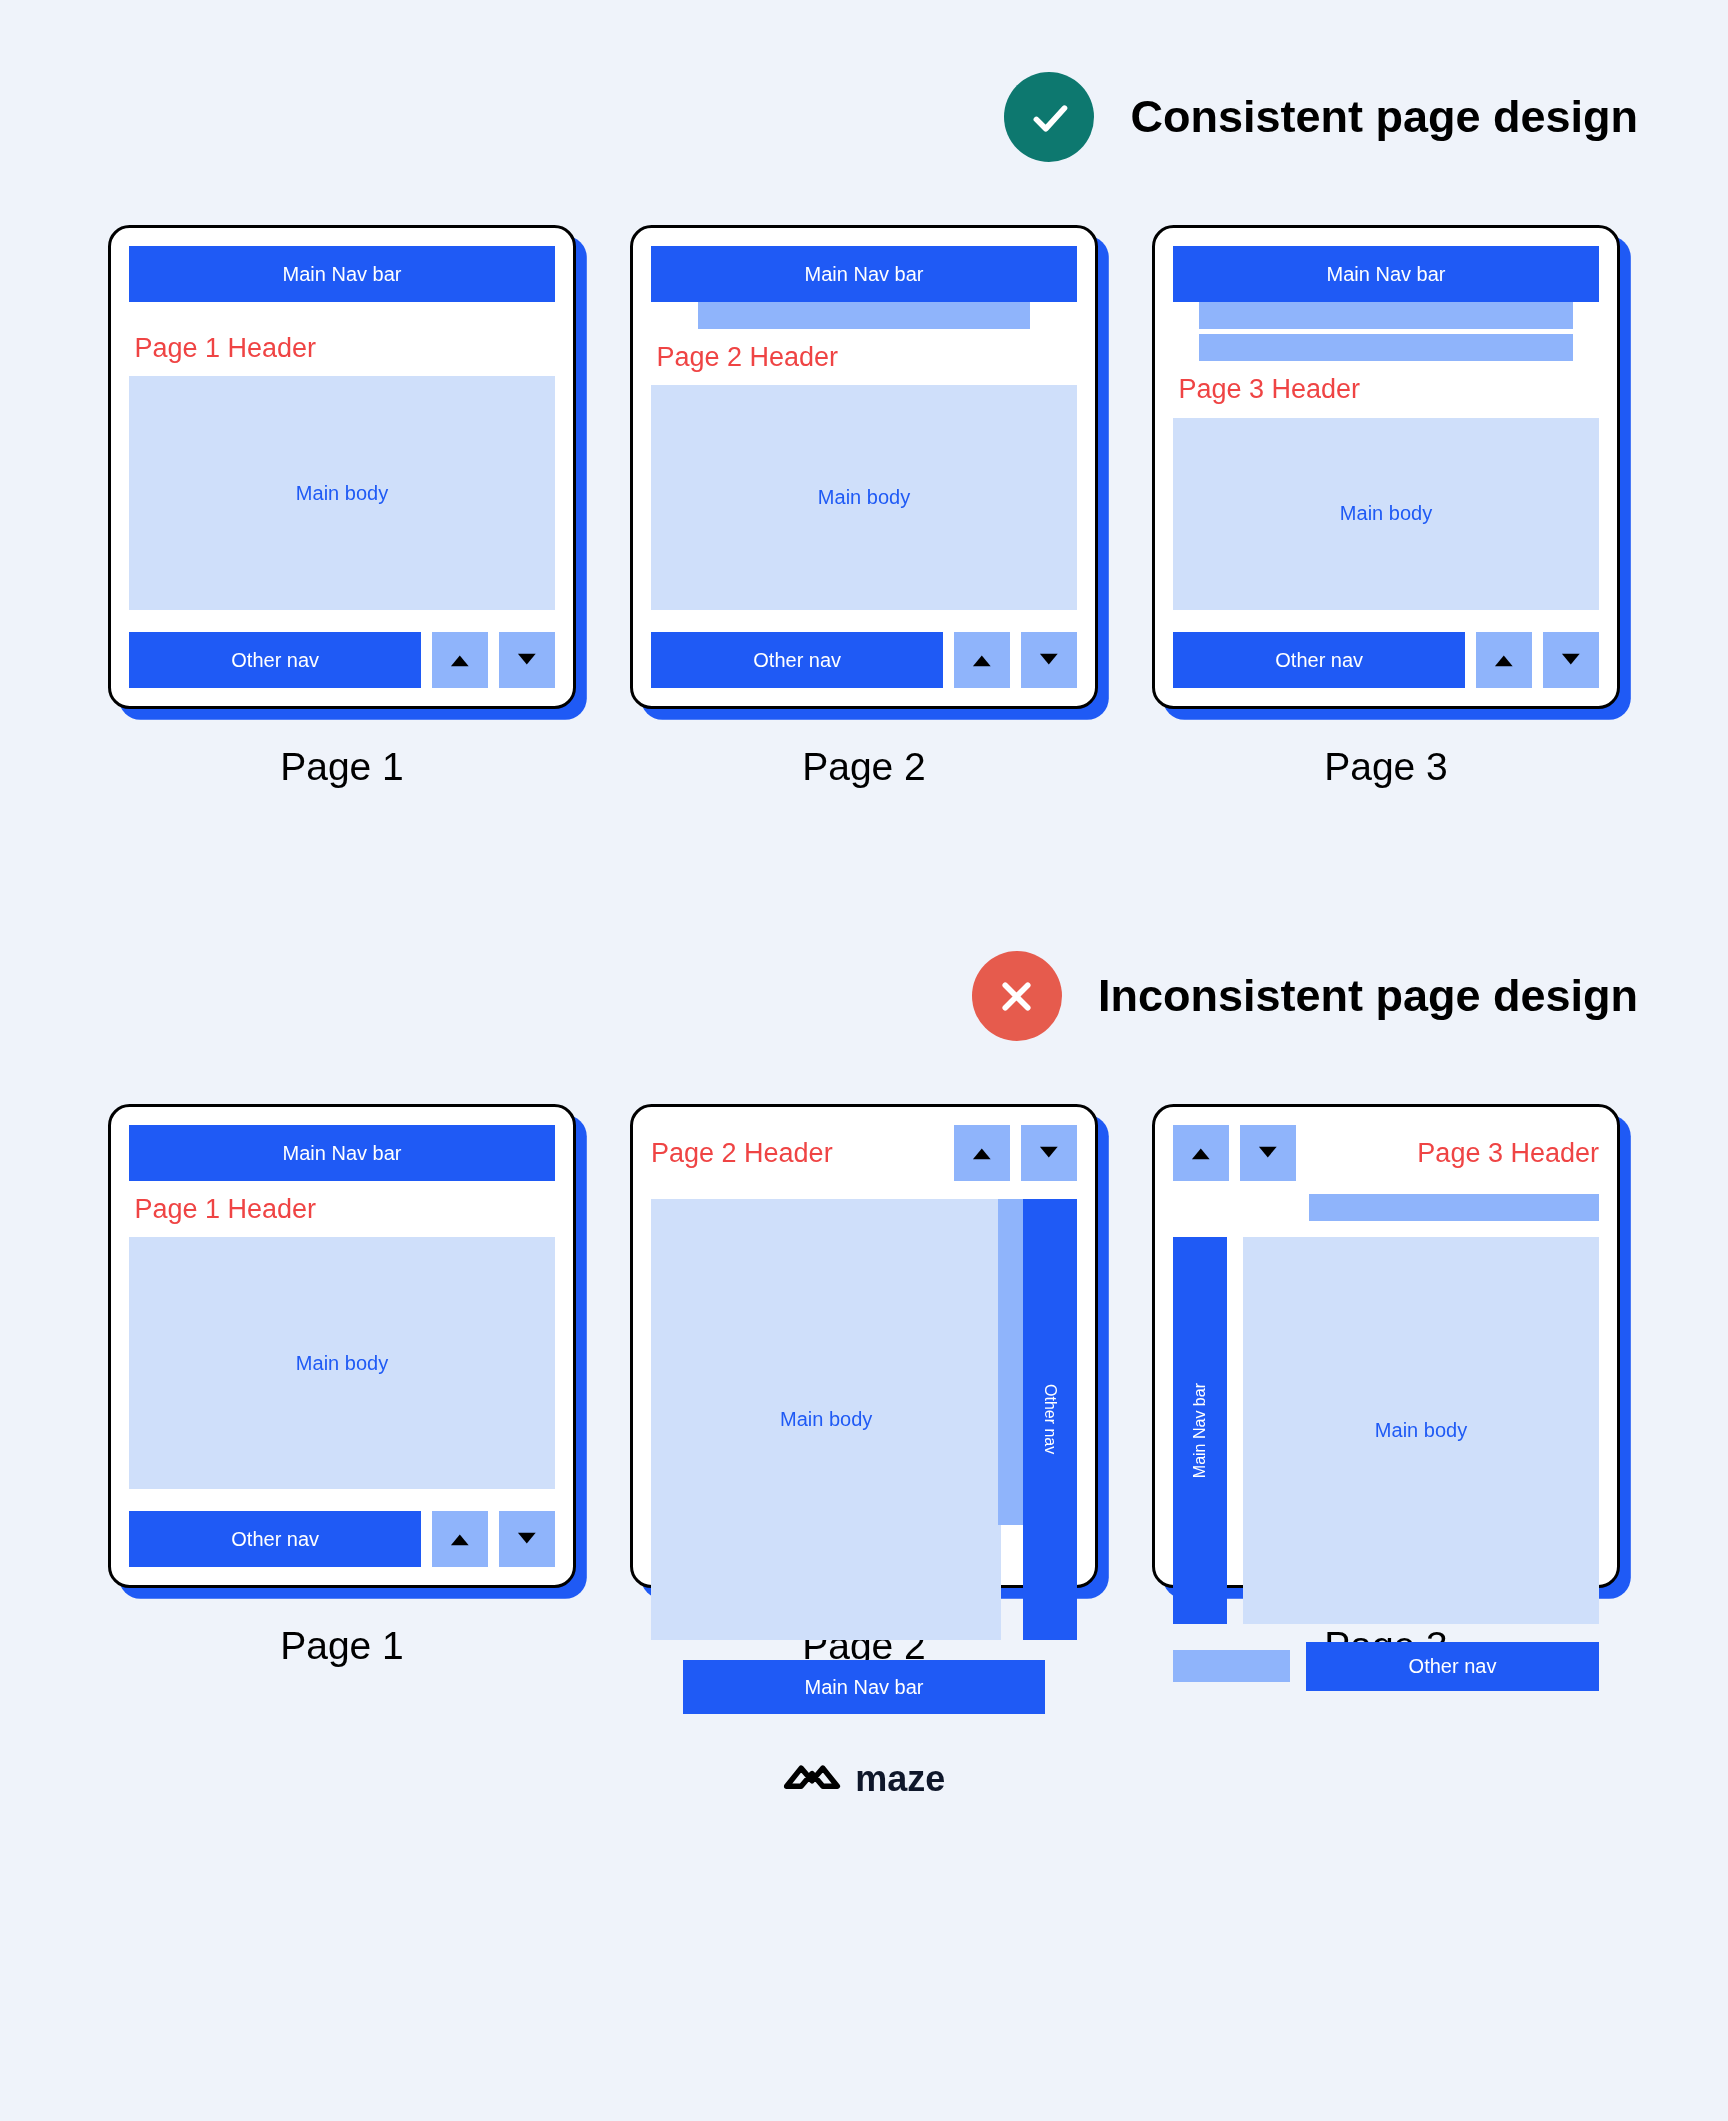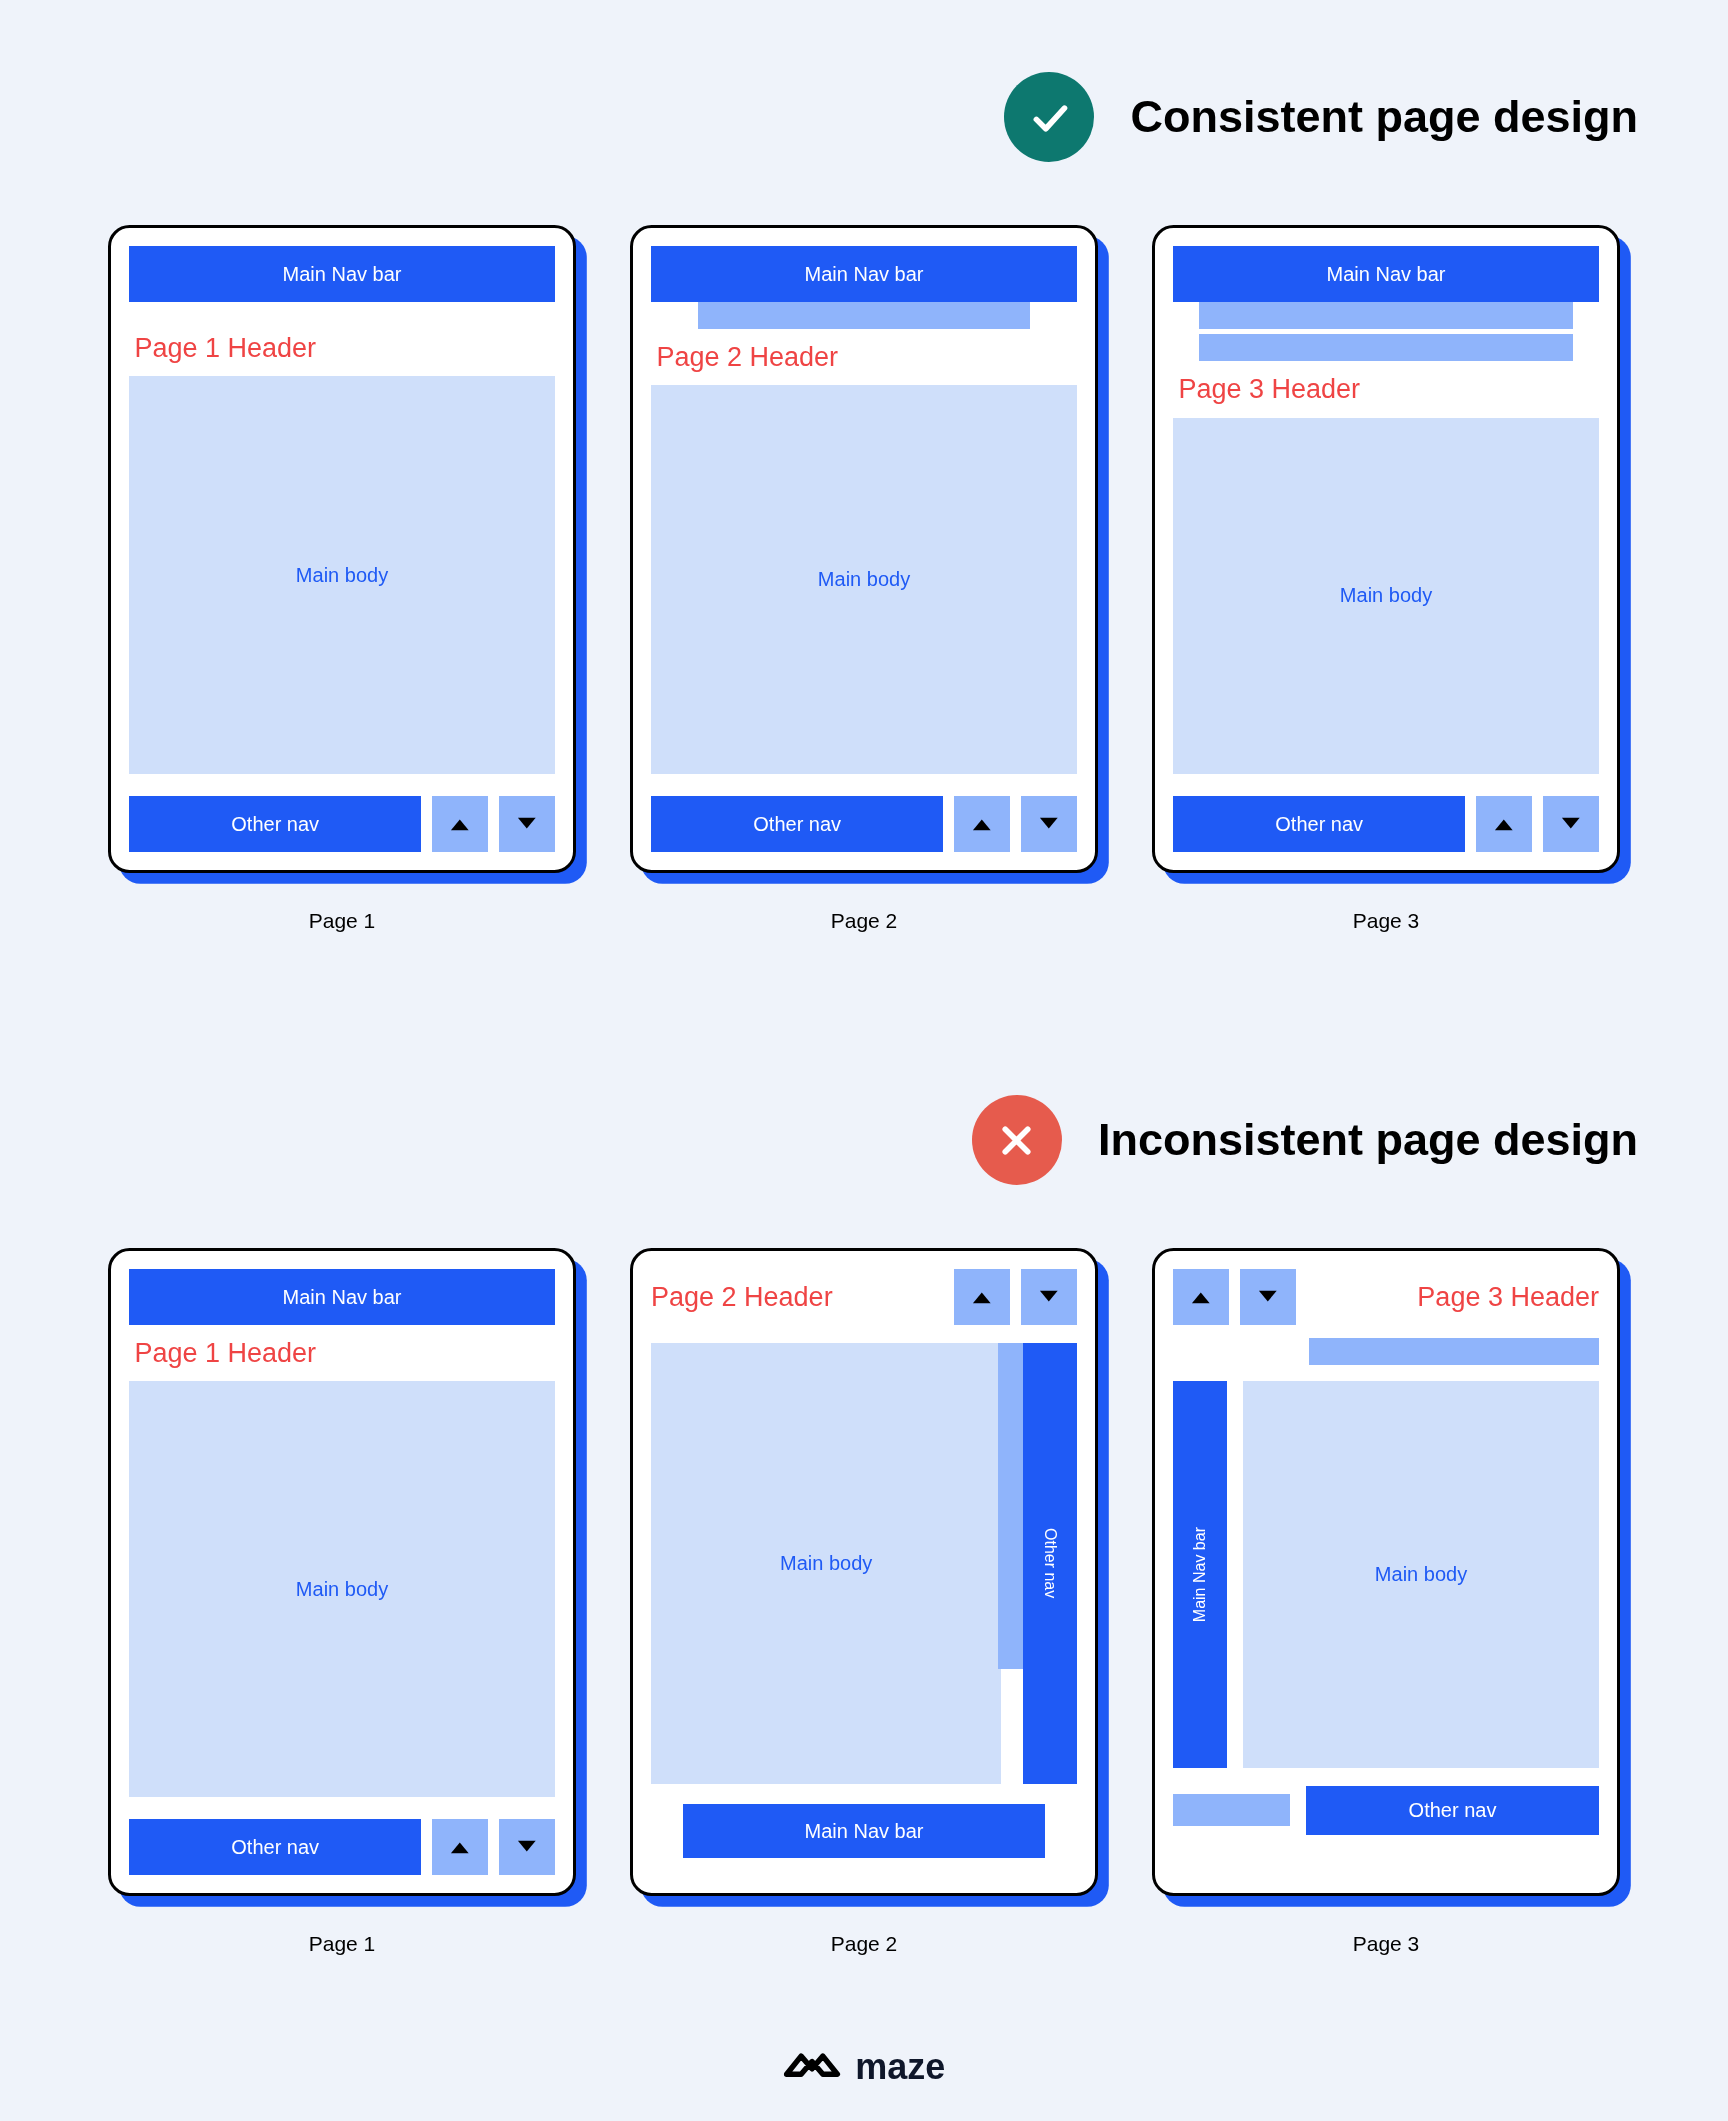--- a/index.html
+++ b/index.html
@@ -34,32 +34,32 @@
   }
   .row {
     display: flex;
     justify-content: center;
     gap: 54px;
     margin-bottom: 36px;
   }
   .mock-wrap { display: flex; flex-direction: column; align-items: center; }
   .mock {
     width: 468px;
-    height: 648px;
+    height: 484px;
     background: #fff;
     border: 3.6px solid #000;
     border-radius: 21.6px;
     position: relative;
     box-shadow: 10.8px 10.8px 0 #1f5af5;
     padding: 18px;
     display: flex;
     flex-direction: column;
   }
   .page-label {
-    font-size: 21px;
+    font-size: 39px;
     color: #000;
     margin-top: 36px;
     text-align: center;
   }
   .navbar {
     background: #1f5af5;
     color: #fff;
     height: 56px;
     display: flex;
     align-items: center;

